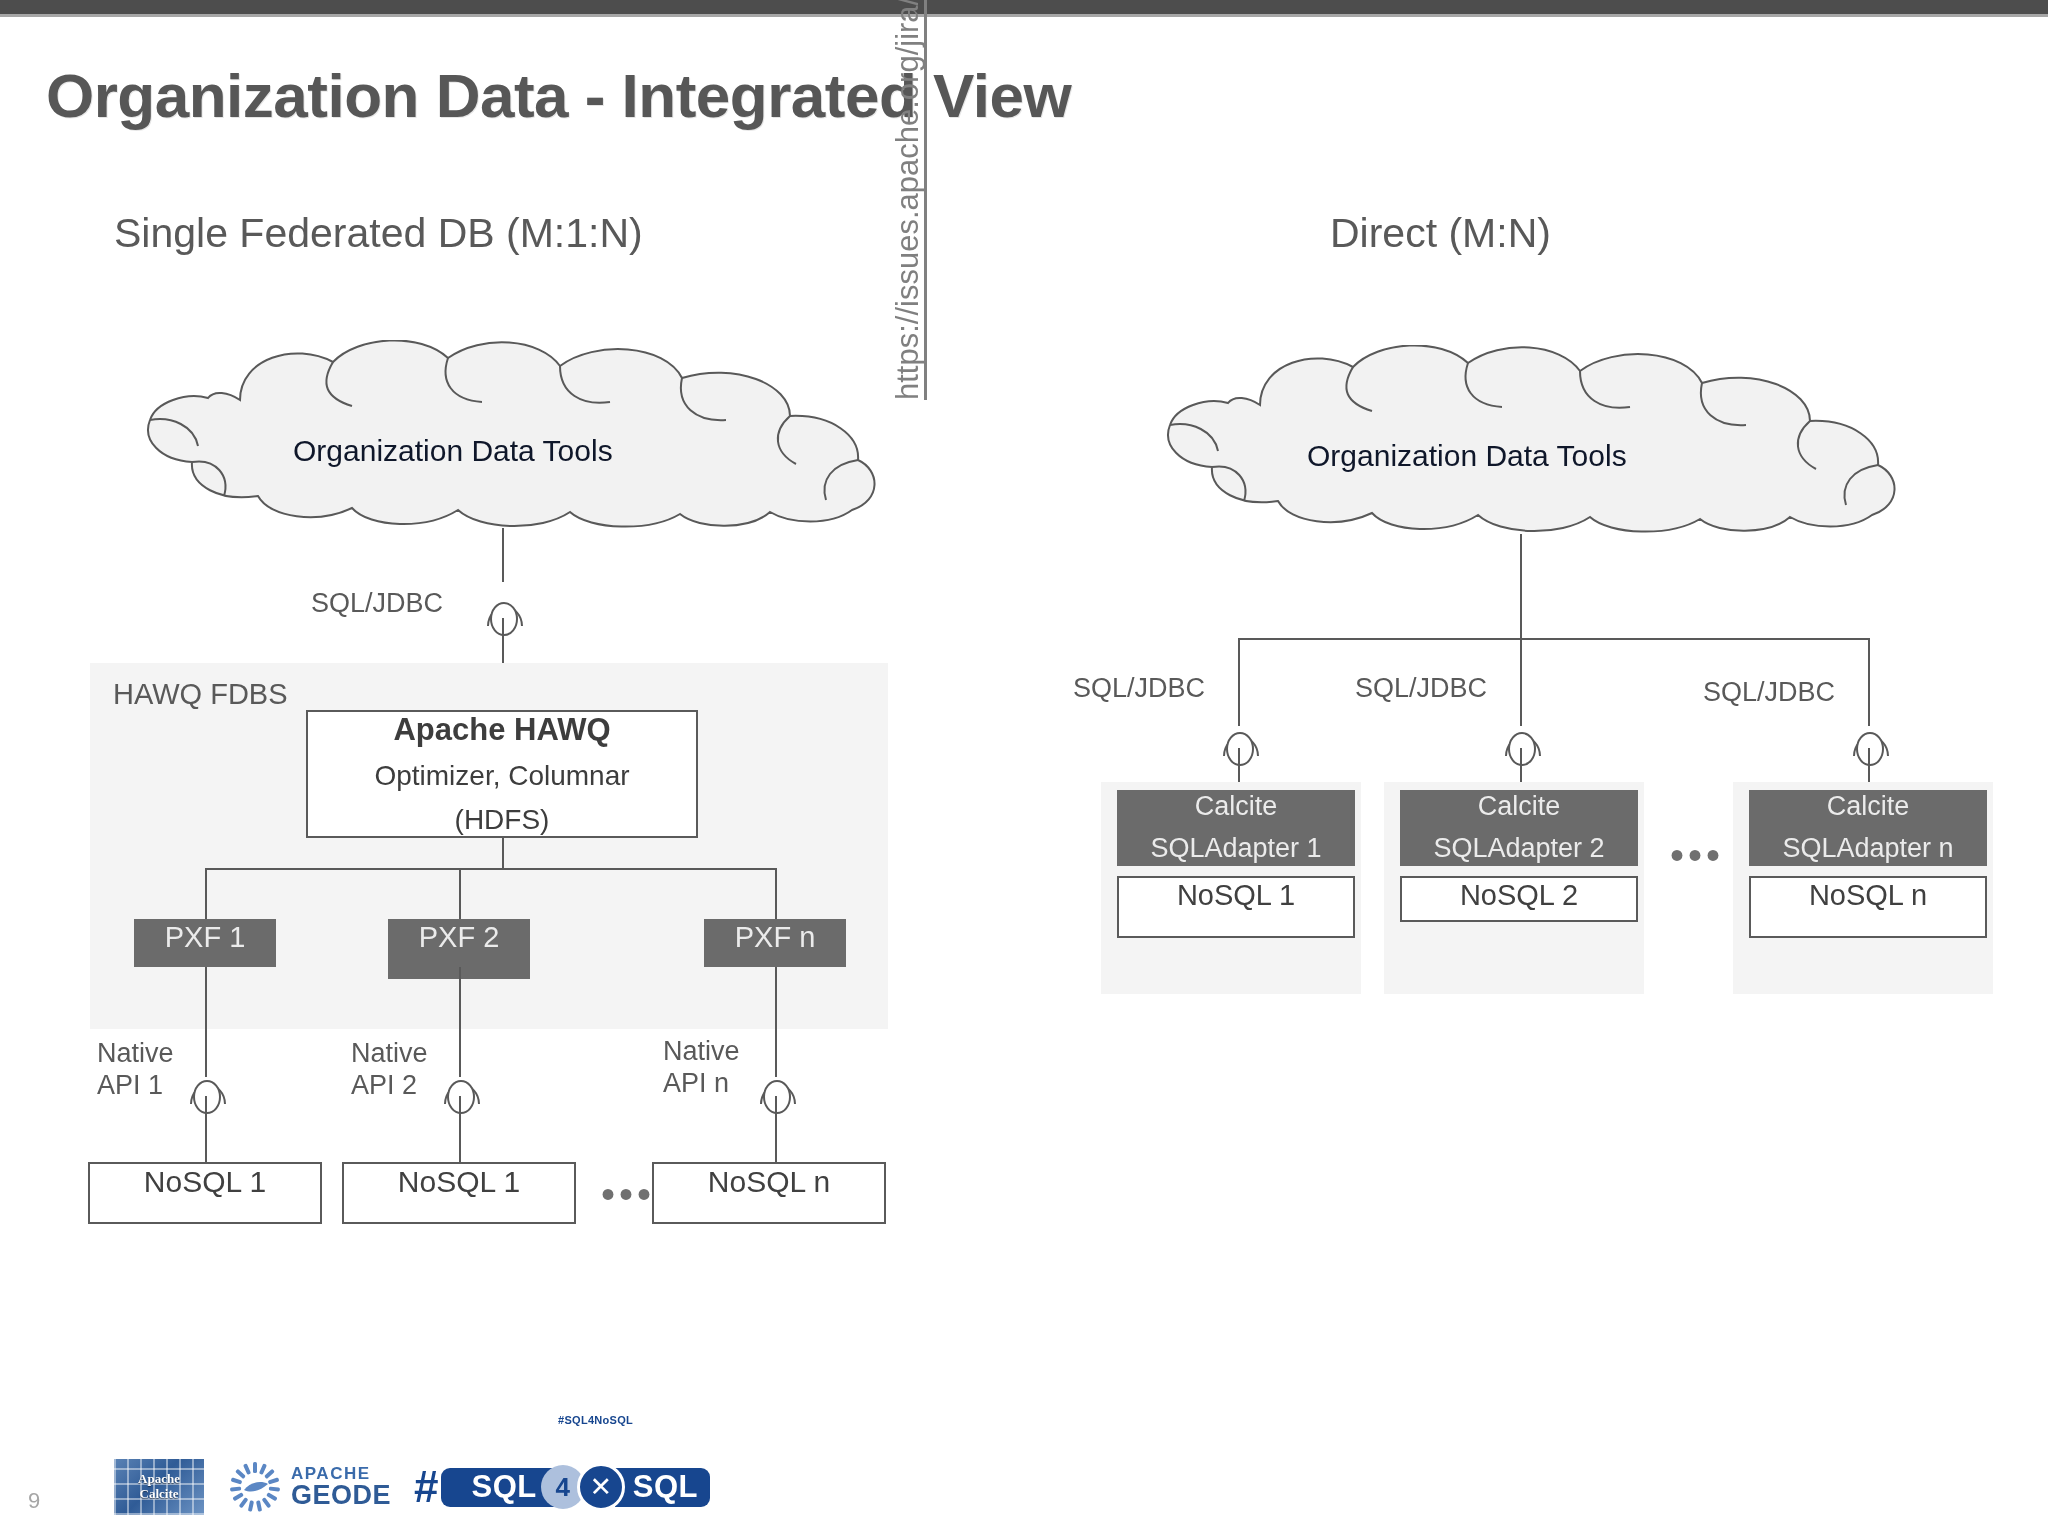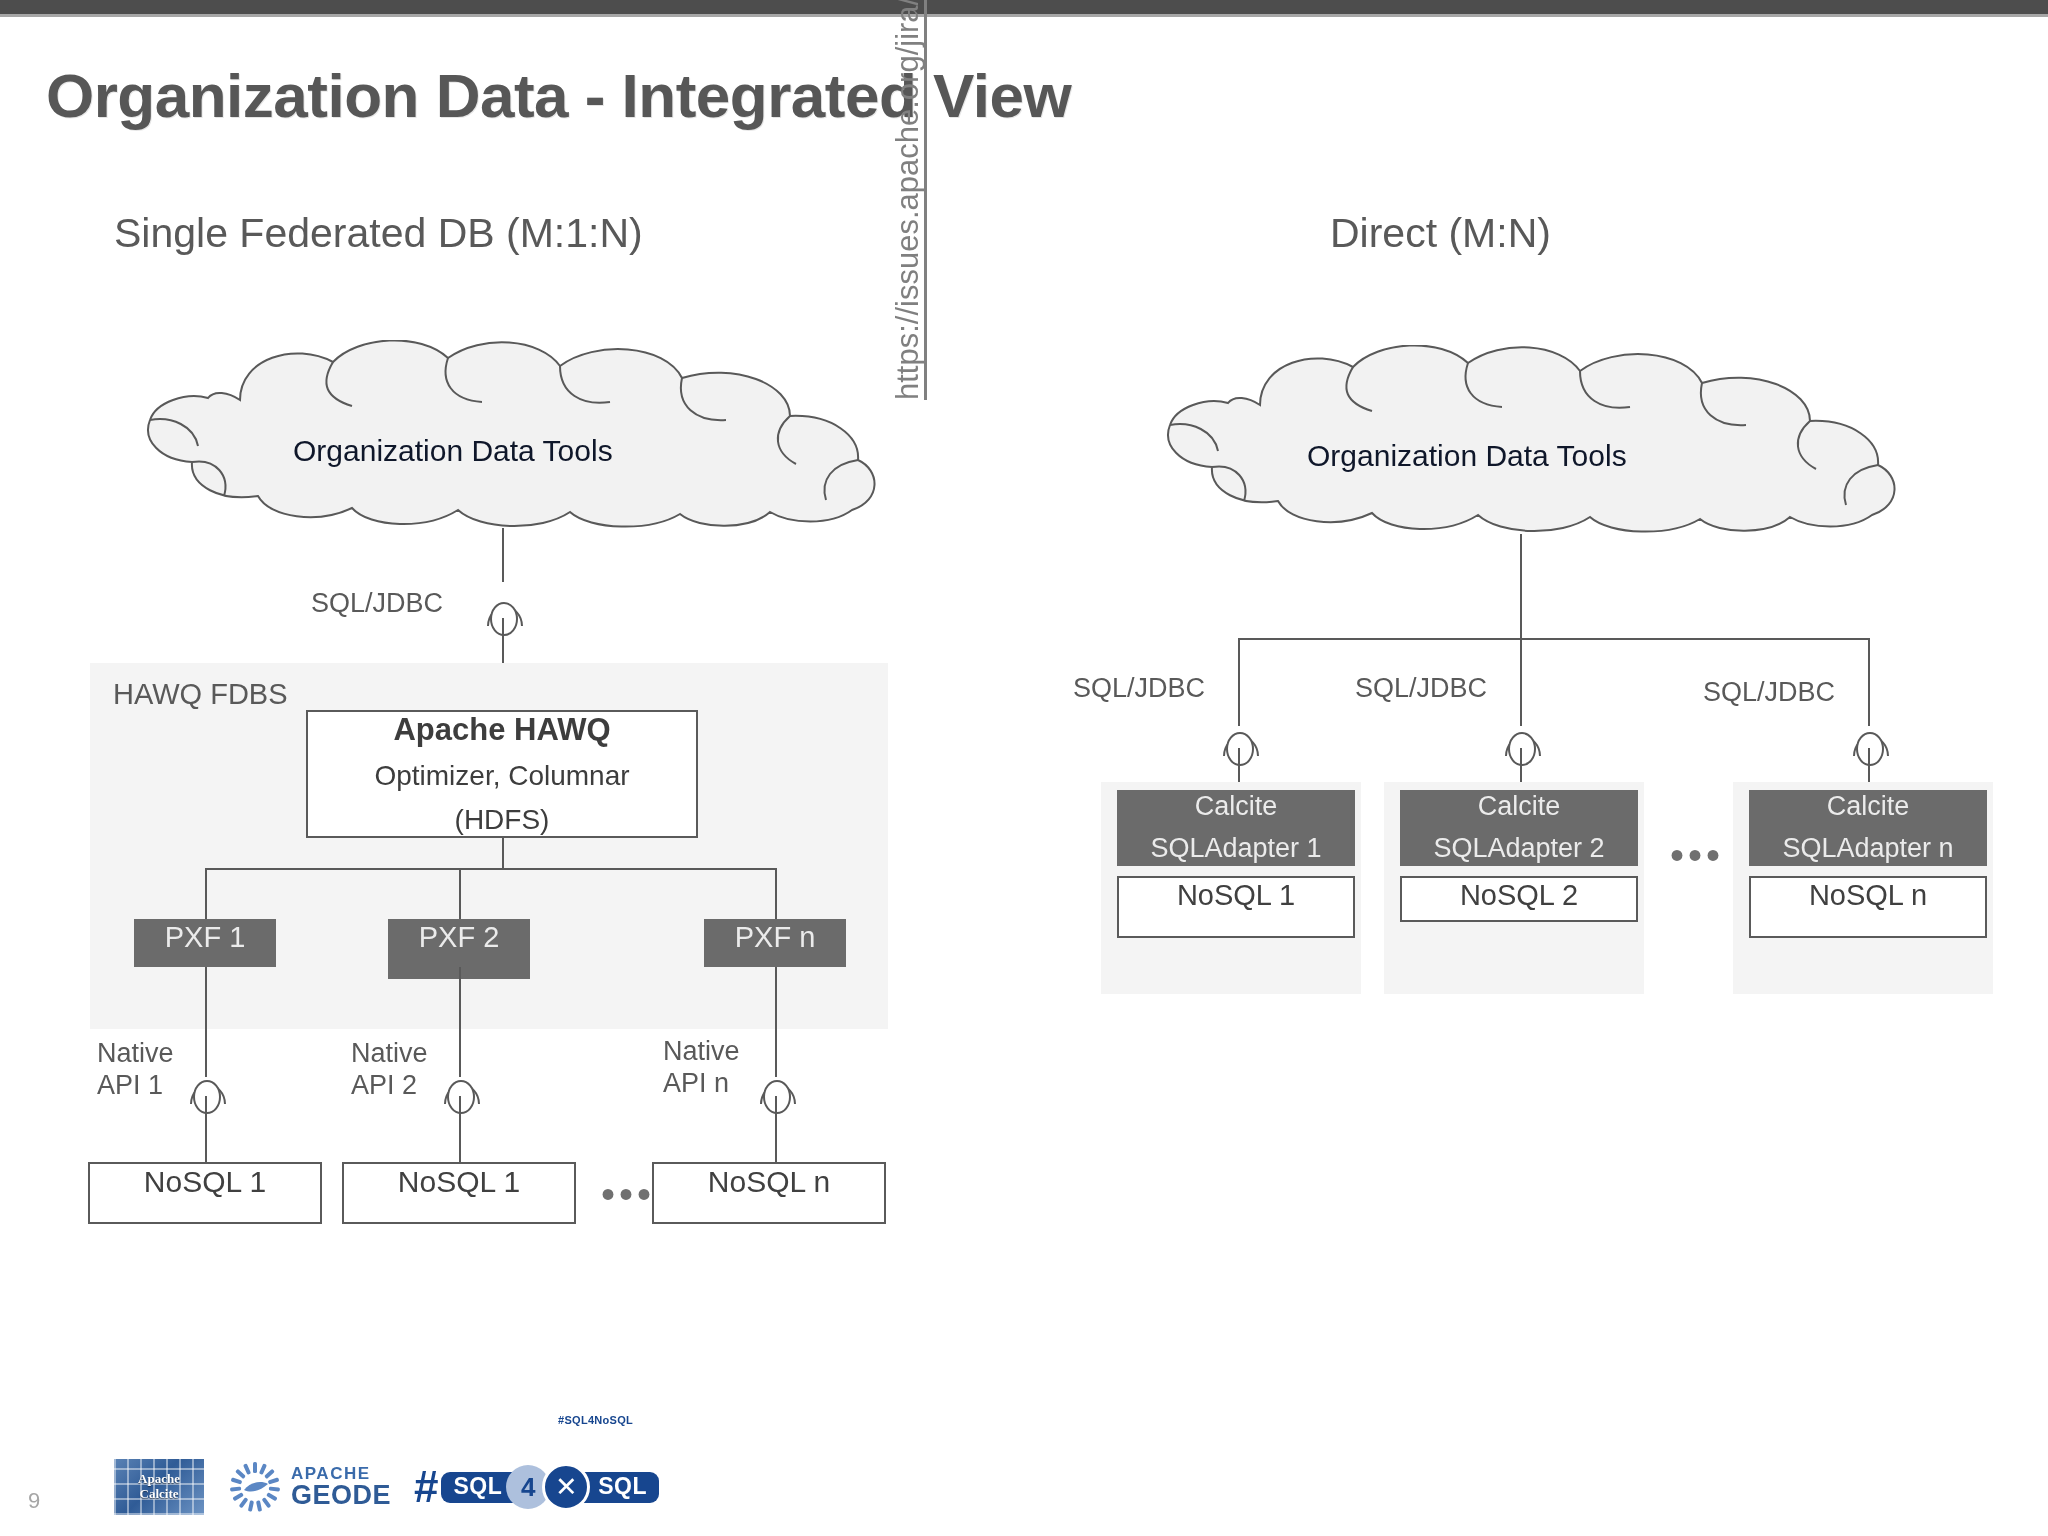--- a/index.html
+++ b/index.html
@@ -61,22 +61,22 @@
      text-shadow:0 1px 1px rgba(0,0,0,.55);font-family:"Liberation Serif",serif;}
 
   #logo-geode{position:absolute;left:228px;top:1459px;height:56px;display:flex;align-items:center;}
   #geode-mark{width:54px;height:54px;position:relative;}
   #geode-text{margin-left:9px;line-height:1;}
   #geode-text .g1{font-size:17px;font-weight:bold;color:#3a6bab;letter-spacing:1.5px;}
   #geode-text .g2{font-size:27px;font-weight:bold;color:#2f5b96;letter-spacing:0.5px;}
 
   #logo-sql4nosql{position:absolute;left:414px;top:1461px;height:52px;display:flex;align-items:center;}
   .s4-hash{font-size:44px;font-weight:bold;color:#17468f;line-height:1;margin-right:3px;}
-  .s4-pill{background:#17468f;color:#ffffff;font-size:23px;font-weight:bold;
-     border-radius:9px;padding:3px 12px 5px 12px;line-height:1;letter-spacing:0.5px;}
+  .s4-pill{background:#17468f;color:#ffffff;font-size:31px;font-weight:bold;
+     border-radius:9px;padding:3px 12px 5px 30px;line-height:1;letter-spacing:0.5px;}
   .s4-pill.left{border-top-right-radius:0;border-bottom-right-radius:0;padding-right:26px;}
   .s4-pill.right{border-top-left-radius:0;border-bottom-left-radius:0;margin-left:-10px;padding-left:18px;}
   #s4-circle{width:44px;height:44px;border-radius:50%;background:#adc0dd;color:#17468f;
      font-size:26px;font-weight:bold;display:flex;align-items:center;justify-content:center;
      margin-left:-22px;z-index:2;}
   #s4-x{width:42px;height:42px;border-radius:50%;background:#17468f;color:#ffffff;
      font-size:27px;font-weight:bold;display:flex;align-items:center;justify-content:center;
      margin-left:-8px;z-index:3;border:3px solid #ffffff;}
   #s4-tag{position:absolute;left:558px;top:1414px;font-size:11px;font-weight:bold;color:#17468f;letter-spacing:.3px;}
 </style>

